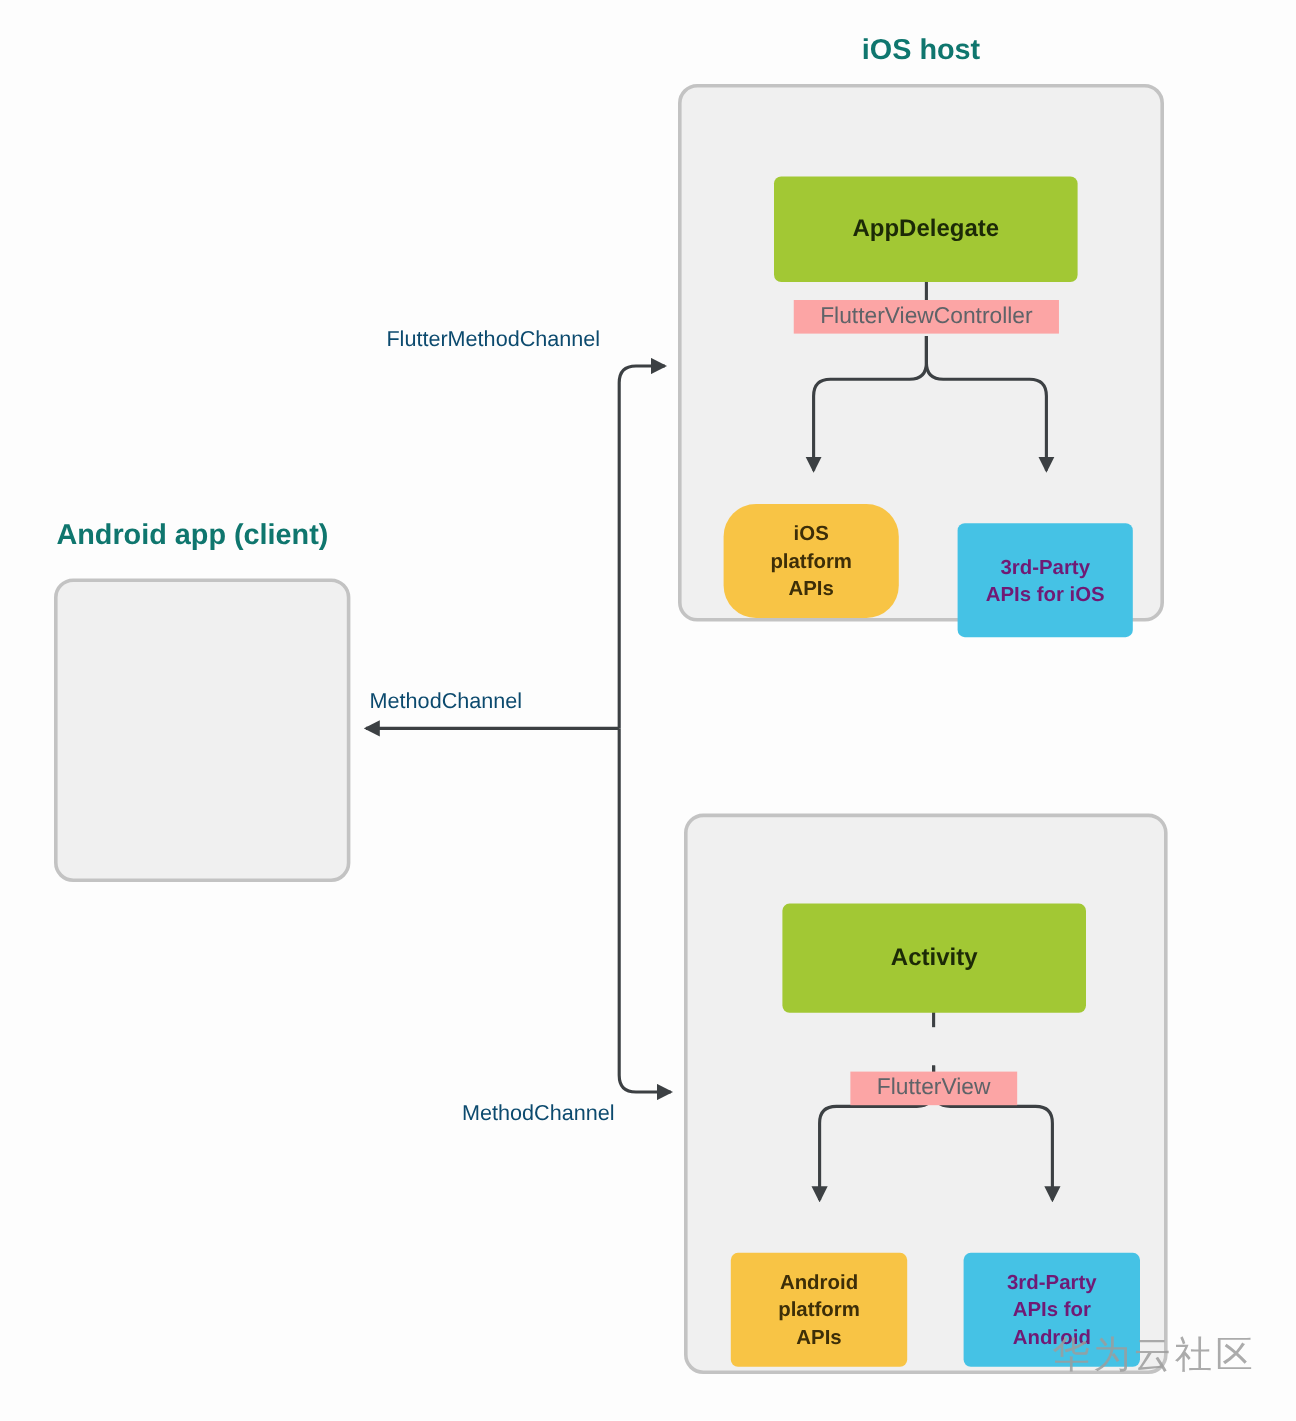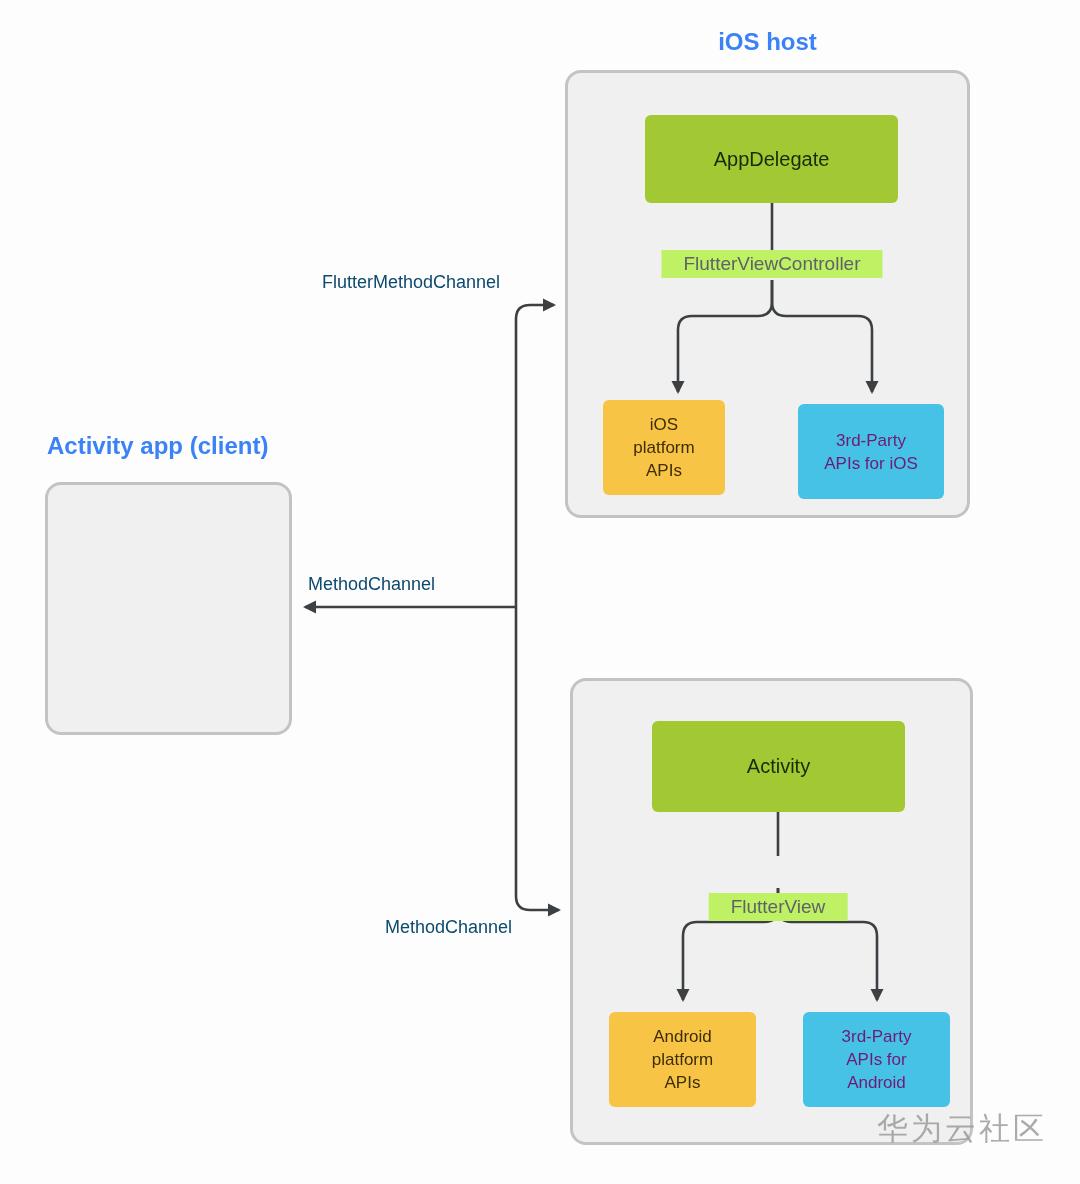--- a/index.html
+++ b/index.html
@@ -23,54 +23,55 @@
   }
   .panel-ios     { left: 565px; top: 70px;  width: 405px; height: 448px; }
   .panel-flutter { left: 45px;  top: 482px; width: 247px; height: 253px; }
   .panel-android { left: 570px; top: 678px; width: 403px; height: 467px; }
 
   
   .section-title {
     position: absolute;
     font-size: 24px;
     font-weight: bold;
-    color: #3b82f6;
+    color: #0f766e;
     white-space: nowrap;
   }
   .title-ios     { left: 565px; top: 28px;  width: 405px; text-align: center; }
   .title-flutter { left: 47px;  top: 432px; }
   .title-android { left: 570px; top: 633px; width: 403px; text-align: center; }
 
   
   .node {
     position: absolute;
     border-radius: 6px;
     display: flex;
     align-items: center;
     justify-content: center;
     text-align: center;
-    font-weight: normal;
+    font-weight: bold;
+    margin-top: 32px;
   }
   .node-green  { background: #a2c834; color: #1c2a07; font-size: 20px; }
   .node-yellow { background: #f8c445; color: #3d2e08; font-size: 17px; line-height: 23px; white-space: pre-line; }
   .node-blue   { background: #45c2e5; color: #701a75; font-size: 17px; line-height: 23px; white-space: pre-line; }
   .node-purple { background: #af70ca; color: #ffffff; font-size: 19px; }
 
   .box-appdelegate   { left: 645px; top: 115px;  width: 253px; height: 88px; }
-  .box-ios-platform  { left: 603px; top: 400px;  width: 122px; height: 95px; }
+  .box-ios-platform  { left: 603px; top: 388px;  width: 146px; height: 95px; border-radius: 27px; }
   .box-ios-3rd       { left: 798px; top: 404px;  width: 146px; height: 95px; }
   .box-state         { left: 68px;  top: 578px;  width: 200px; height: 45px; }
   .box-activity      { left: 652px; top: 721px;  width: 253px; height: 91px; }
   .box-and-platform  { left: 609px; top: 1012px; width: 147px; height: 95px; }
   .box-and-3rd       { left: 803px; top: 1012px; width: 147px; height: 95px; }
 
   
   .inline-label {
     position: absolute;
-    background: #bef264;
+    background: #fca5a5;
     color: #5f6368;
     font-size: 19px;
     padding: 3px 22px;
     white-space: nowrap;
     transform: translateX(-50%);
   }
   .label-viewcontroller { left: 772px; top: 250px; }
   .label-flutterview    { left: 778px; top: 857px; margin-top: 36px; }
 
   
@@ -134,21 +135,21 @@
 
       <path d="M 778 812 L 778 856"></path>
 
       <path d="M 778 888 L 778 908 Q 778 922 764 922 L 697 922 Q 683 922 683 936 L 683 1000" marker-end="url(#arrow)"></path>
 
       <path d="M 778 888 L 778 908 Q 778 922 792 922 L 863 922 Q 877 922 877 936 L 877 1000" marker-end="url(#arrow)"></path>
     </g>
   </svg>
 
   <div class="section-title title-ios">iOS host</div>
-  <div class="section-title title-flutter">Activity app (client)</div>
+  <div class="section-title title-flutter">Android app (client)</div>
 
   <div class="node node-green box-appdelegate">AppDelegate</div>
   <div class="inline-label label-viewcontroller">FlutterViewController</div>
   <div class="node node-yellow box-ios-platform">iOS
 platform
 APIs</div>
   <div class="node node-blue box-ios-3rd">3rd-Party
 APIs for iOS</div>
 
 

